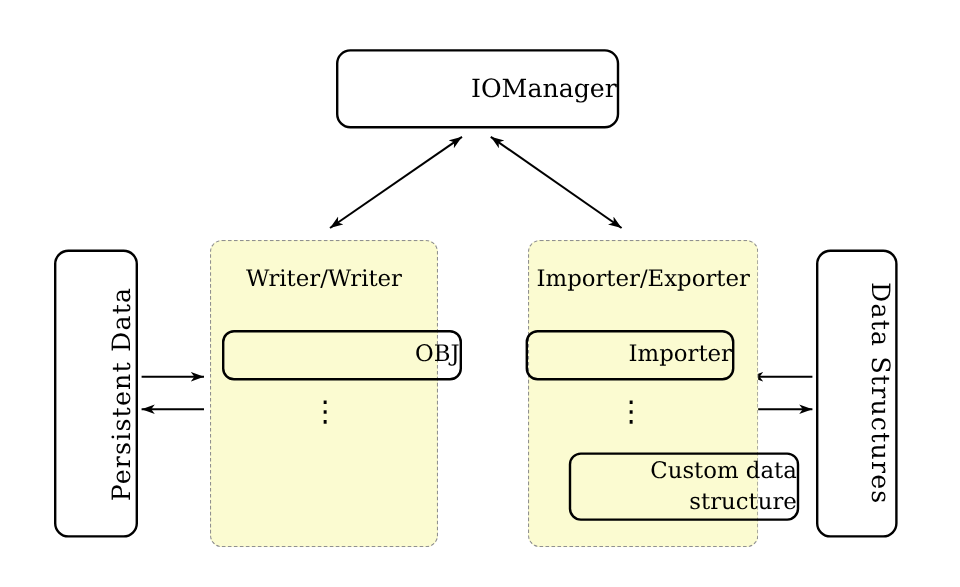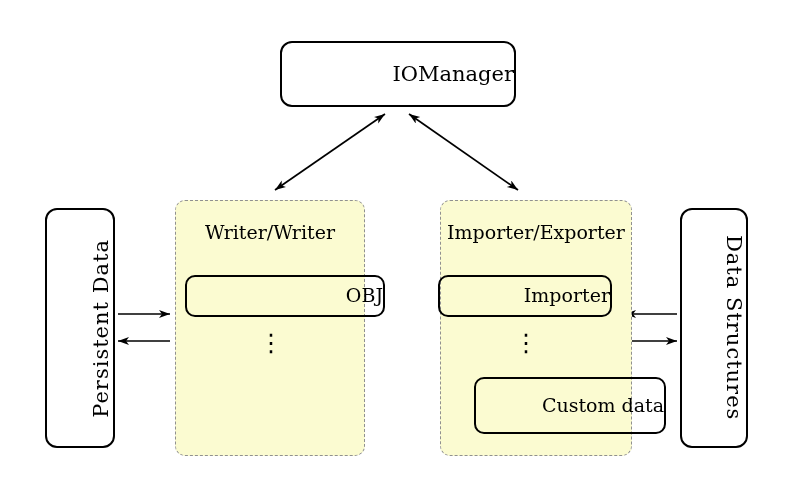--- a/index.html
+++ b/index.html
@@ -142,20 +142,21 @@
 
   <div class="group group-right">
     <div class="group-title">Importer/Exporter</div>
   </div>
   <div class="node inner-node openmesh-node">
     <span>Importer</span>
   </div>
   <div class="ellipsis ellipsis-right">⋮</div>
   <div class="node inner-node customdata-node">
     <span>Custom data</span>
+    <span>structure</span>
   </div>
 
   <div class="node side-node persistent-node">
     <span class="vtext">Persistent Data</span>
   </div>
   <div class="node side-node structures-node">
     <span class="vtext">Data Structures</span>
   </div>
 
 </div>

